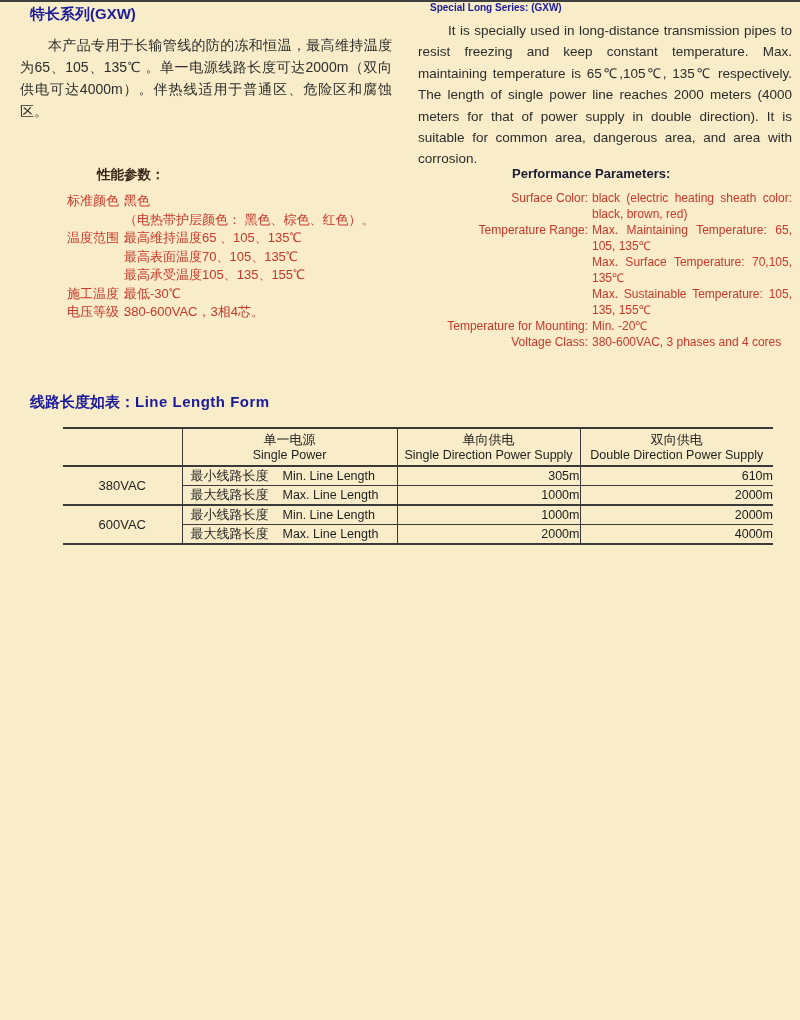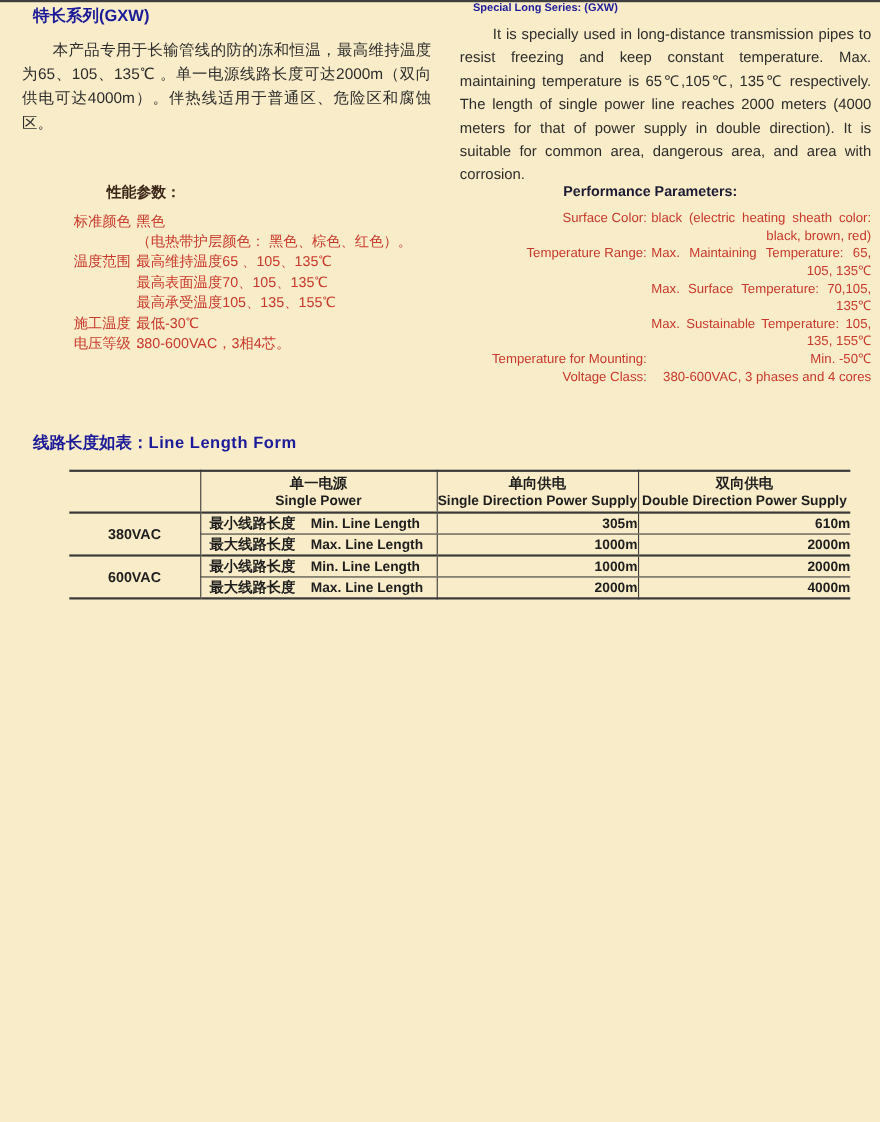--- a/index.html
+++ b/index.html
@@ -31,34 +31,34 @@
   .zh-params{position:absolute;left:67px;top:166px;width:330px;}
   .zh-params .title{margin-left:30px;font-size:13.5px;font-weight:bold;color:#3a2517;}
   .zh-params .rows{margin-top:8px;display:grid;grid-template-columns:57px 1fr;font-size:13px;line-height:18.5px;color:var(--red);}
   .zh-params .lbl{white-space:nowrap;}
   .zh-params .val{white-space:nowrap;}
 
   .en-params{position:absolute;left:400px;top:166px;width:392px;}
   .en-params .title{margin-left:112px;font-size:13px;font-weight:bold;color:#1b1b33;}
   .en-params .rows{margin-top:9px;display:grid;grid-template-columns:188px 200px;column-gap:4px;font-size:12px;line-height:16px;color:var(--red);}
   .en-params .lbl{text-align:right;white-space:nowrap;}
-  .en-params .val{text-align:right;}
+  .en-params .val{text-align:left;}
   .en-params .val.fill{text-align:justify;text-align-last:justify;}
 
   
   .table-title{position:absolute;left:30px;top:393px;font-size:15px;font-weight:bold;color:var(--navy);}
   .table-title .en{letter-spacing:0.5px;}
 
   table.llt{
     position:absolute;left:63px;top:427px;width:710px;
     border-collapse:collapse;table-layout:fixed;
     border-top:2px solid var(--bd);border-bottom:2px solid var(--bd);
     font-size:12.5px;color:#1e1e1e;
   }
-  table.llt td{padding:0;vertical-align:middle;font-weight:bold;}
+  table.llt td{padding:0;vertical-align:middle;}
   table.llt .bl{border-left:1px solid var(--bd);}
   tr.head td{border-bottom:2px solid var(--bd);height:36px;text-align:center;}
   tr.head .hz{font-size:13px;line-height:17px;}
   tr.head .he{font-size:12.5px;line-height:15px;}
   tr.rmin td{border-bottom:1px solid var(--bd);}
   tr.rmax td{border-bottom:2px solid var(--bd);}
   table.llt td.vac{text-align:center;font-size:13px;border-bottom:2px solid var(--bd);}
   table.llt td.lblcell{height:17px;}
   table.llt td.lblcell .zh{padding-left:8px;font-size:13px;}
   table.llt td.lblcell .en{margin-left:14px;font-size:12.5px;}
@@ -112,21 +112,21 @@
     <div class="val">105, 135℃</div>
     <div class="lbl"></div>
     <div class="val fill">Max. Surface Temperature: 70,105,</div>
     <div class="lbl"></div>
     <div class="val">135℃</div>
     <div class="lbl"></div>
     <div class="val fill">Max. Sustainable Temperature: 105,</div>
     <div class="lbl"></div>
     <div class="val">135, 155℃</div>
     <div class="lbl">Temperature for Mounting:</div>
-    <div class="val">Min. -50℃</div>
+    <div class="val">Min. -20℃</div>
     <div class="lbl">Voltage Class:</div>
     <div class="val">380-600VAC, 3 phases and 4 cores</div>
   </div>
 </div>
 
 <div class="table-title">
   <span class="zh">线路长度如表：</span><span class="en">Line Length Form</span>
 </div>
 
 <table class="llt">

